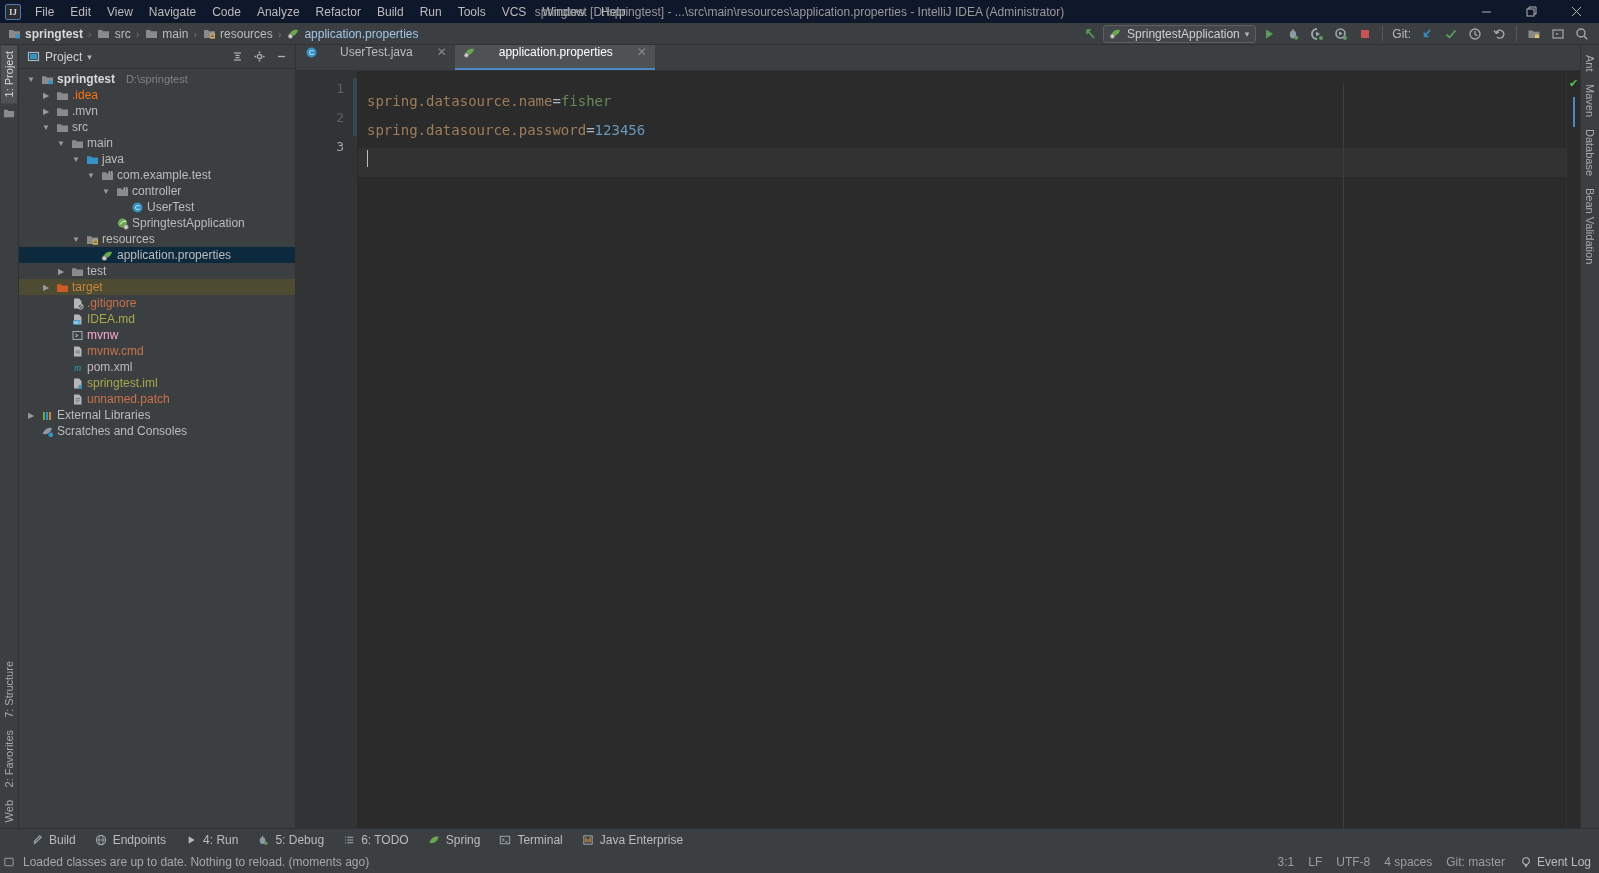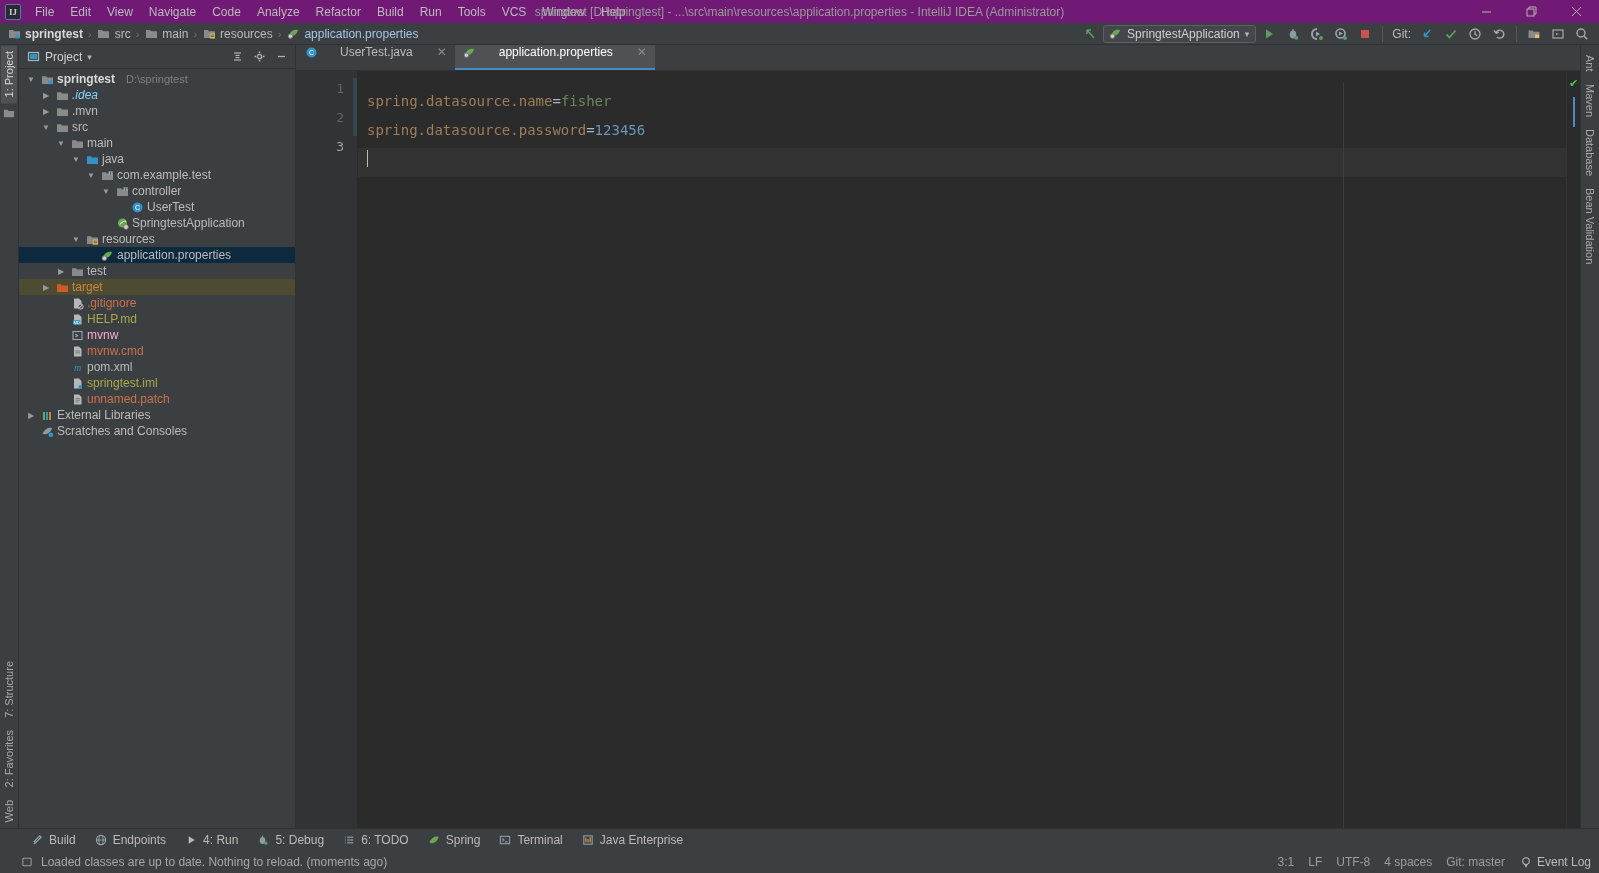--- a/index.html
+++ b/index.html
@@ -8,21 +8,21 @@
     background: #3c3f41;
     font-family: "Liberation Sans", sans-serif;
     font-size: 12px;
     color: #bbbbbb;
     overflow: hidden;
   }
   .app { position: relative; width: 1599px; height: 873px; display: flex; flex-direction: column; }
 
   
   .titlebar {
-    height: 23px; background: #701a75; display: flex; align-items: center;
+    height: 23px; background: #0f172a; display: flex; align-items: center;
     flex: 0 0 23px; position: relative;
   }
   .ij-logo {
     width: 16px; height: 16px; margin: 0 6px 0 5px; flex: 0 0 16px;
     border: 1px solid #4e7ab5; background: #2b2b2b; border-radius: 2px;
     color: #c9d2dd; font-size: 9px; font-weight: bold; line-height: 14px; text-align: center;
     font-family: "Liberation Serif", serif;
   }
   .menubar { display: flex; align-items: center; gap: 0; }
   .menu-item {
@@ -170,21 +170,21 @@
     height: 22px; flex: 0 0 22px; background: #3c3f41; display: flex; align-items: center;
     border-top: 1px solid #2f3133; padding-left: 22px; gap: 2px;
   }
   .twbtn {
     display: flex; align-items: center; gap: 5px; padding: 1px 8px; font-size: 12px; color: #bbbbbb;
   }
 
   
   .statusbar {
     height: 23px; flex: 0 0 23px; background: #3c3f41; display: flex; align-items: center;
-    padding-left: 20px; gap: 7px; font-size: 12px; color: #9d9d9d; position: relative;
+    padding-left: 2px; gap: 7px; font-size: 12px; color: #9d9d9d; position: relative;
   }
   .st-msg { color: #a7a7a7; }
   .st-right { margin-left: auto; display: flex; align-items: center; gap: 14px; padding-right: 8px; }
   .st-item { color: #9d9d9d; }
   .evlog { display: flex; align-items: center; gap: 4px; color: #bbbbbb; }
 
   .watermark {
     position: absolute; right: 8px; bottom: 14px;
     font-family: "Liberation Sans", sans-serif; font-size: 21px; color: #f0f0f0;
     opacity: .92; letter-spacing: .3px; pointer-events: none; z-index: 20;
@@ -454,21 +454,21 @@
             <span class="nlabel" style="color: rgb(216, 216, 216); font-weight: bold;">springtest</span>
             <span class="nsub">D:\springtest</span>
           </div>
           <div class="node" style="padding-left: 21px;">
             <span class="arrow">▶</span>
             <span class="ic">
               <svg width="13" height="13" viewBox="0 0 13 13">
                 <path d="M1 3.2h4l1 1.3h6V11H1z" fill="#8a8a8a"></path>
               </svg>
             </span>
-            <span class="nlabel" style="color: #7dd3fc; font-style: italic;">.idea</span>
+            <span class="nlabel" style="color: #f97316;">.idea</span>
           </div>
           <div class="node" style="padding-left: 21px;">
             <span class="arrow">▶</span>
             <span class="ic">
               <svg width="13" height="13" viewBox="0 0 13 13">
                 <path d="M1 3.2h4l1 1.3h6V11H1z" fill="#8a8a8a"></path>
               </svg>
             </span>
             <span class="nlabel" style="color: rgb(187, 187, 187);">.mvn</span>
           </div>
@@ -595,21 +595,21 @@
           </div>
           <div class="node" style="padding-left: 36px;">
             <span class="arrow none">▶</span>
             <span class="ic">
               <svg width="13" height="13" viewBox="0 0 13 13">
                 <path d="M3 1.5h5l2.5 2.5v7.5H3z" fill="#b6b6b6"></path>
                 <rect x="2.2" y="7.2" width="7" height="4.4" fill="#3592c4"></rect>
                 <text x="5.7" y="10.7" font-size="4.2" fill="#fff" text-anchor="middle" font-family="Liberation Sans">MD</text>
               </svg>
             </span>
-            <span class="nlabel" style="color: rgb(168, 168, 74);">HELP.md</span>
+            <span class="nlabel" style="color: rgb(168, 168, 74);">IDEA.md</span>
           </div>
           <div class="node" style="padding-left: 36px;">
             <span class="arrow none">▶</span>
             <span class="ic">
               <svg width="13" height="13" viewBox="0 0 13 13">
                 <rect x="2" y="2.5" width="9" height="8" fill="none" stroke="#9aa5b0" stroke-width="1.1"></rect>
                 <path d="M4.5 5 L6.6 6.5 L4.5 8" stroke="#9aa5b0" stroke-width="1.1" fill="none"></path>
               </svg>
             </span>
             <span class="nlabel" style="color: #f9a8d4;">mvnw</span>

